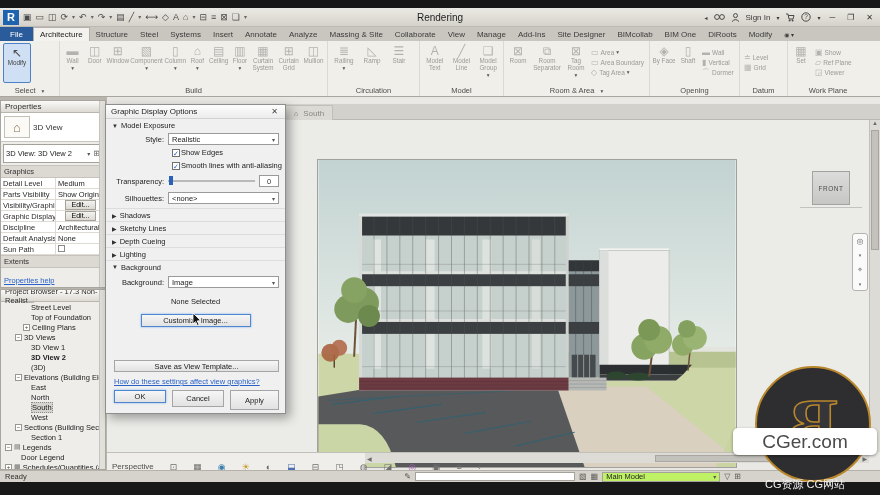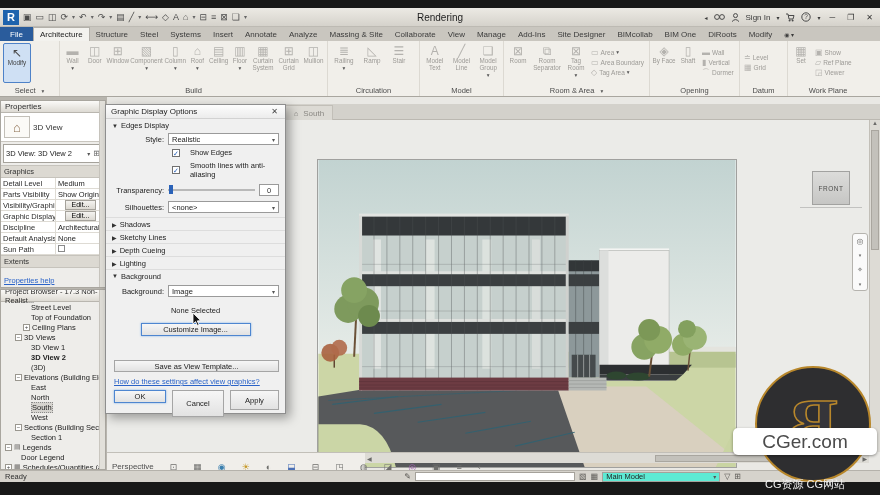--- a/index.html
+++ b/index.html
@@ -75,33 +75,33 @@
   
   #dialog{position:absolute;left:105px;top:104px;width:181px;height:310px;background:#f0f0f0;border:1px solid #8e8e8e;box-shadow:4px 4px 10px rgba(0,0,0,.35);font-size:7.5px;z-index:50}
   #dlg-title{height:14px;background:linear-gradient(#fdfdfd,#ececec);border-bottom:1px solid #d2d2d2;display:flex;align-items:center;padding:0 5px;font-size:8px;color:#1c1c1c}
   #dlg-title .x{margin-left:auto;font-size:8px;color:#444;padding:0 2px}
   .dsec{display:flex;align-items:center;gap:3px;padding:0 6px;height:13px;border-top:1px solid #ddd;color:#1c1c1c}
   .dsec .ar{font-size:6px;color:#333}
   .drow{display:flex;align-items:center;padding:1px 6px 1px 0}
   .dlabel{width:62px;text-align:right;padding-right:4px;color:#1c1c1c}
   .dfield{flex:1;height:12px;border:1px solid #9a9a9a;background:#fff;display:flex;align-items:center;padding:0 3px;color:#222}
   .dfield .dd{margin-left:auto;font-size:6px;color:#555}
-  .dcheck{display:flex;align-items:center;gap:10px;margin-left:66px;padding:2px 0;color:#1c1c1c}
+  .dcheck{display:flex;align-items:center;gap:1px;margin-left:66px;padding:2px 0;color:#1c1c1c}
   .chk{width:8px;height:8px;border:1px solid #707070;background:#fff;color:#2a62b8;font-size:7px;line-height:7px;text-align:center}
   .slider{flex:1;height:12px;position:relative}
   .slider .track{position:absolute;left:0;right:0;top:5px;height:2px;background:#b9b9b9}
   .slider .thumb{position:absolute;left:1px;top:1px;width:4px;height:9px;background:#2a62b8}
   .valbox{width:20px;height:12px;border:1px solid #9a9a9a;background:#fff;display:flex;align-items:center;justify-content:center;margin-left:4px}
   .dbtn{display:block;background:linear-gradient(#f6f6f6,#e2e2e2);border:1px solid #a5a5a5;font-size:7.5px;text-align:center;color:#1c1c1c}
   .hl{border:1px solid #4e86d0;box-shadow:0 0 2px #7fb0e8}
   .centertxt{text-align:center;color:#1c1c1c}
   
   #statusbar{position:absolute;left:0;top:470px;width:880px;height:12px;background:#d6d3cc;border-top:1px solid #b5b2ab;display:flex;align-items:center;font-size:7.5px;color:#2e2e2e;padding:0 5px;gap:4px}
   .sb-field{width:160px;height:9px;background:#fff;border:1px solid #a5a29b}
-  .sb-select{width:118px;height:10px;background:#5eead4;border:1px solid #a5a29b;display:flex;align-items:center;padding:0 3px;font-size:7.5px;color:#222}
+  .sb-select{width:118px;height:10px;background:#bef264;border:1px solid #a5a29b;display:flex;align-items:center;padding:0 3px;font-size:7.5px;color:#222}
   .sb-select .dd{margin-left:auto;font-size:6px;color:#555}
   .sbi{font-size:8px;color:#5c5a56}
   
   #wm-circle{position:absolute;left:755px;top:366px;width:116px;height:116px;border-radius:50%;background:#2e2e30;border:2px solid #b8872b;z-index:40;overflow:hidden}
   #wm-box{position:absolute;left:733px;top:428px;width:144px;height:27px;background:#fff;border-radius:5px;z-index:45;display:flex;align-items:center;justify-content:center;font-size:19px;color:#4b4b4b;box-shadow:0 1px 3px rgba(0,0,0,.4)}
   #wm-cn{position:absolute;left:723px;top:477px;width:164px;text-align:center;font-size:11px;color:#f2f2f2;z-index:45}
   #cursor{position:absolute;left:192px;top:313px;z-index:60}
 </style>
 </head>
 <body>
@@ -686,21 +686,21 @@
   <div class="scrolltrack"></div>
 </div>
 
 <div id="dialog">
   <div id="dlg-title">
     <span>Graphic Display Options</span>
     <span class="x">✕</span>
   </div>
   <div class="dsec" style="border-top:none">
       <span class="ar">▼</span>
-      <span>Edges Display</span>
+      <span>Model Exposure</span>
     </div>
   <div class="drow">
     <span class="dlabel">Style:</span>
     <div class="dfield">
         <span>Realistic</span>
         <span class="dd">▾</span>
       </div>
   </div>
   <div class="dcheck">
       <span class="chk">✓</span>
@@ -750,21 +750,21 @@
     <div class="dfield">
         <span>Image</span>
         <span class="dd">▾</span>
       </div>
   </div>
   <div class="centertxt" style="padding:8px 0 6px">None Selected</div>
   <button class="dbtn hl" style="margin:2px auto 0;width:110px;height:13px">Customize Image...</button>
   <button class="dbtn" style="position:absolute;left:8px;top:255px;width:165px;height:12px">Save as View Template...</button>
   <div class="link" style="position:absolute;left:8px;top:272px">How do these settings affect view graphics?</div>
   <button class="dbtn hl" style="position:absolute;left:8px;top:285px;width:52px;height:13px">OK</button>
-  <button class="dbtn" style="position:absolute;left:66px;top:285px;width:52px;height:27px">Cancel</button>
+  <button class="dbtn" style="position:absolute;left:66px;top:285px;width:52px;height:17px">Cancel</button>
   <button class="dbtn" style="position:absolute;left:124px;top:285px;width:49px;height:20px">Apply</button>
 </div>
 
 <svg id="cursor" width="11" height="13">
   <polygon points="1,0 1,11 3.6,8.6 5.4,12.5 7,11.7 5.2,7.9 8.6,7.6" fill="#111" stroke="#fff" stroke-width=".8"></polygon>
 </svg>
 
 <div id="statusbar">
   <span>Ready</span>
   <span style="margin-left:auto"></span>

